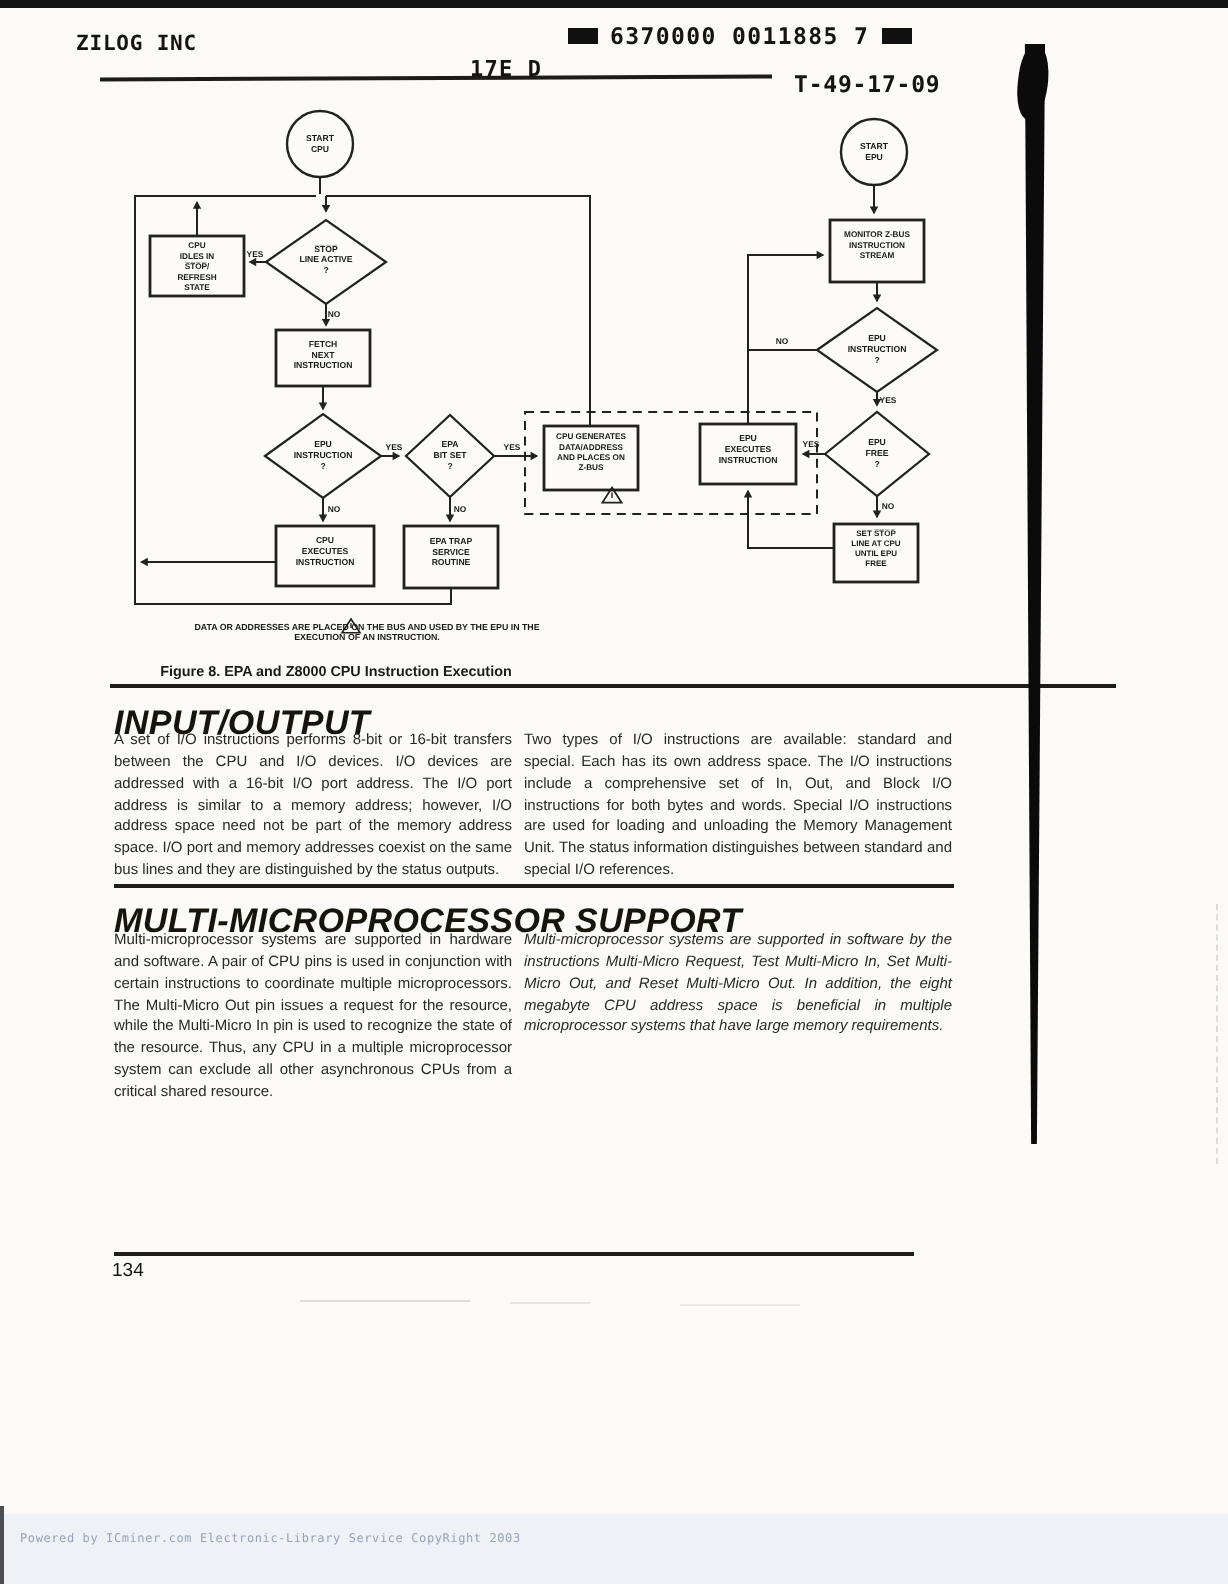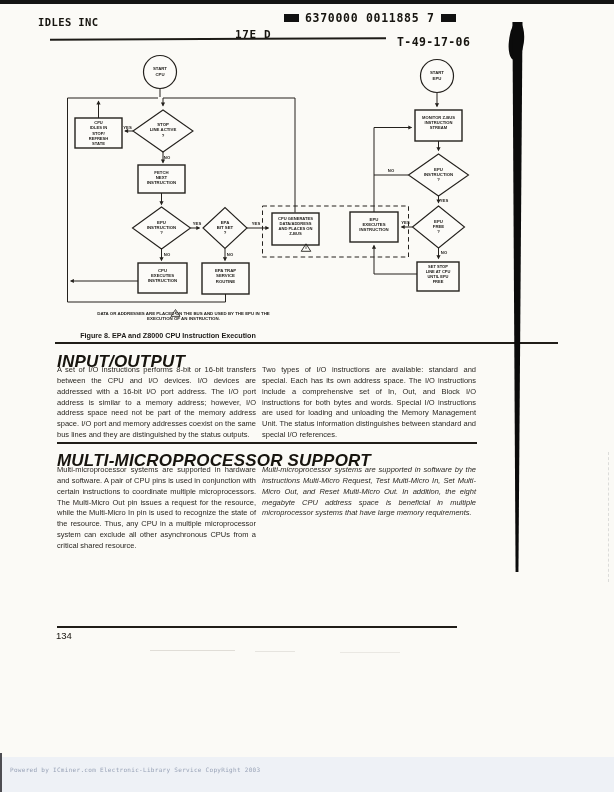--- a/index.html
+++ b/index.html
@@ -43,29 +43,29 @@
   .footertext{left:10px;top:766px;font-size:6px;font-weight:normal;color:#99a3b7;letter-spacing:.3px;}
   .leftedge{left:0;top:753px;width:2px;height:39px;background:#4d4d52;}
 </style>
 </head>
 <body>
 
 <div class="page">
 
   <div class="topstrip"></div>
 
-  <div class="abs mono hdr-company">IDLES INC</div>
+  <div class="abs mono hdr-company">ZILOG INC</div>
   <div class="abs mono hdr-code">17E D</div>
   <div class="abs hdr-serial">
     <span class="blk"></span>
     <span class="mono num">6370000 0011885 7</span>
     <span class="blk"></span>
   </div>
   <div class="abs hdr-rule"></div>
-  <div class="abs mono hdr-ref">T-49-17-06</div>
+  <div class="abs mono hdr-ref">T-49-17-09</div>
 
   <svg class="fc" width="500" height="350" viewBox="0 0 500 350" xmlns="http://www.w3.org/2000/svg">
     <defs>
       <marker id="ah" markerWidth="5" markerHeight="5" refX="3.6" refY="2.5" orient="auto">
         <path d="M0.5,0.4 L4.4,2.5 L0.5,4.6 Z" fill="#24211d"></path>
       </marker>
     </defs>
 
     <path class="ln" d="M160,88.8 V97"></path>
     <path class="ln" d="M295,212.5 V98 H163"></path>

